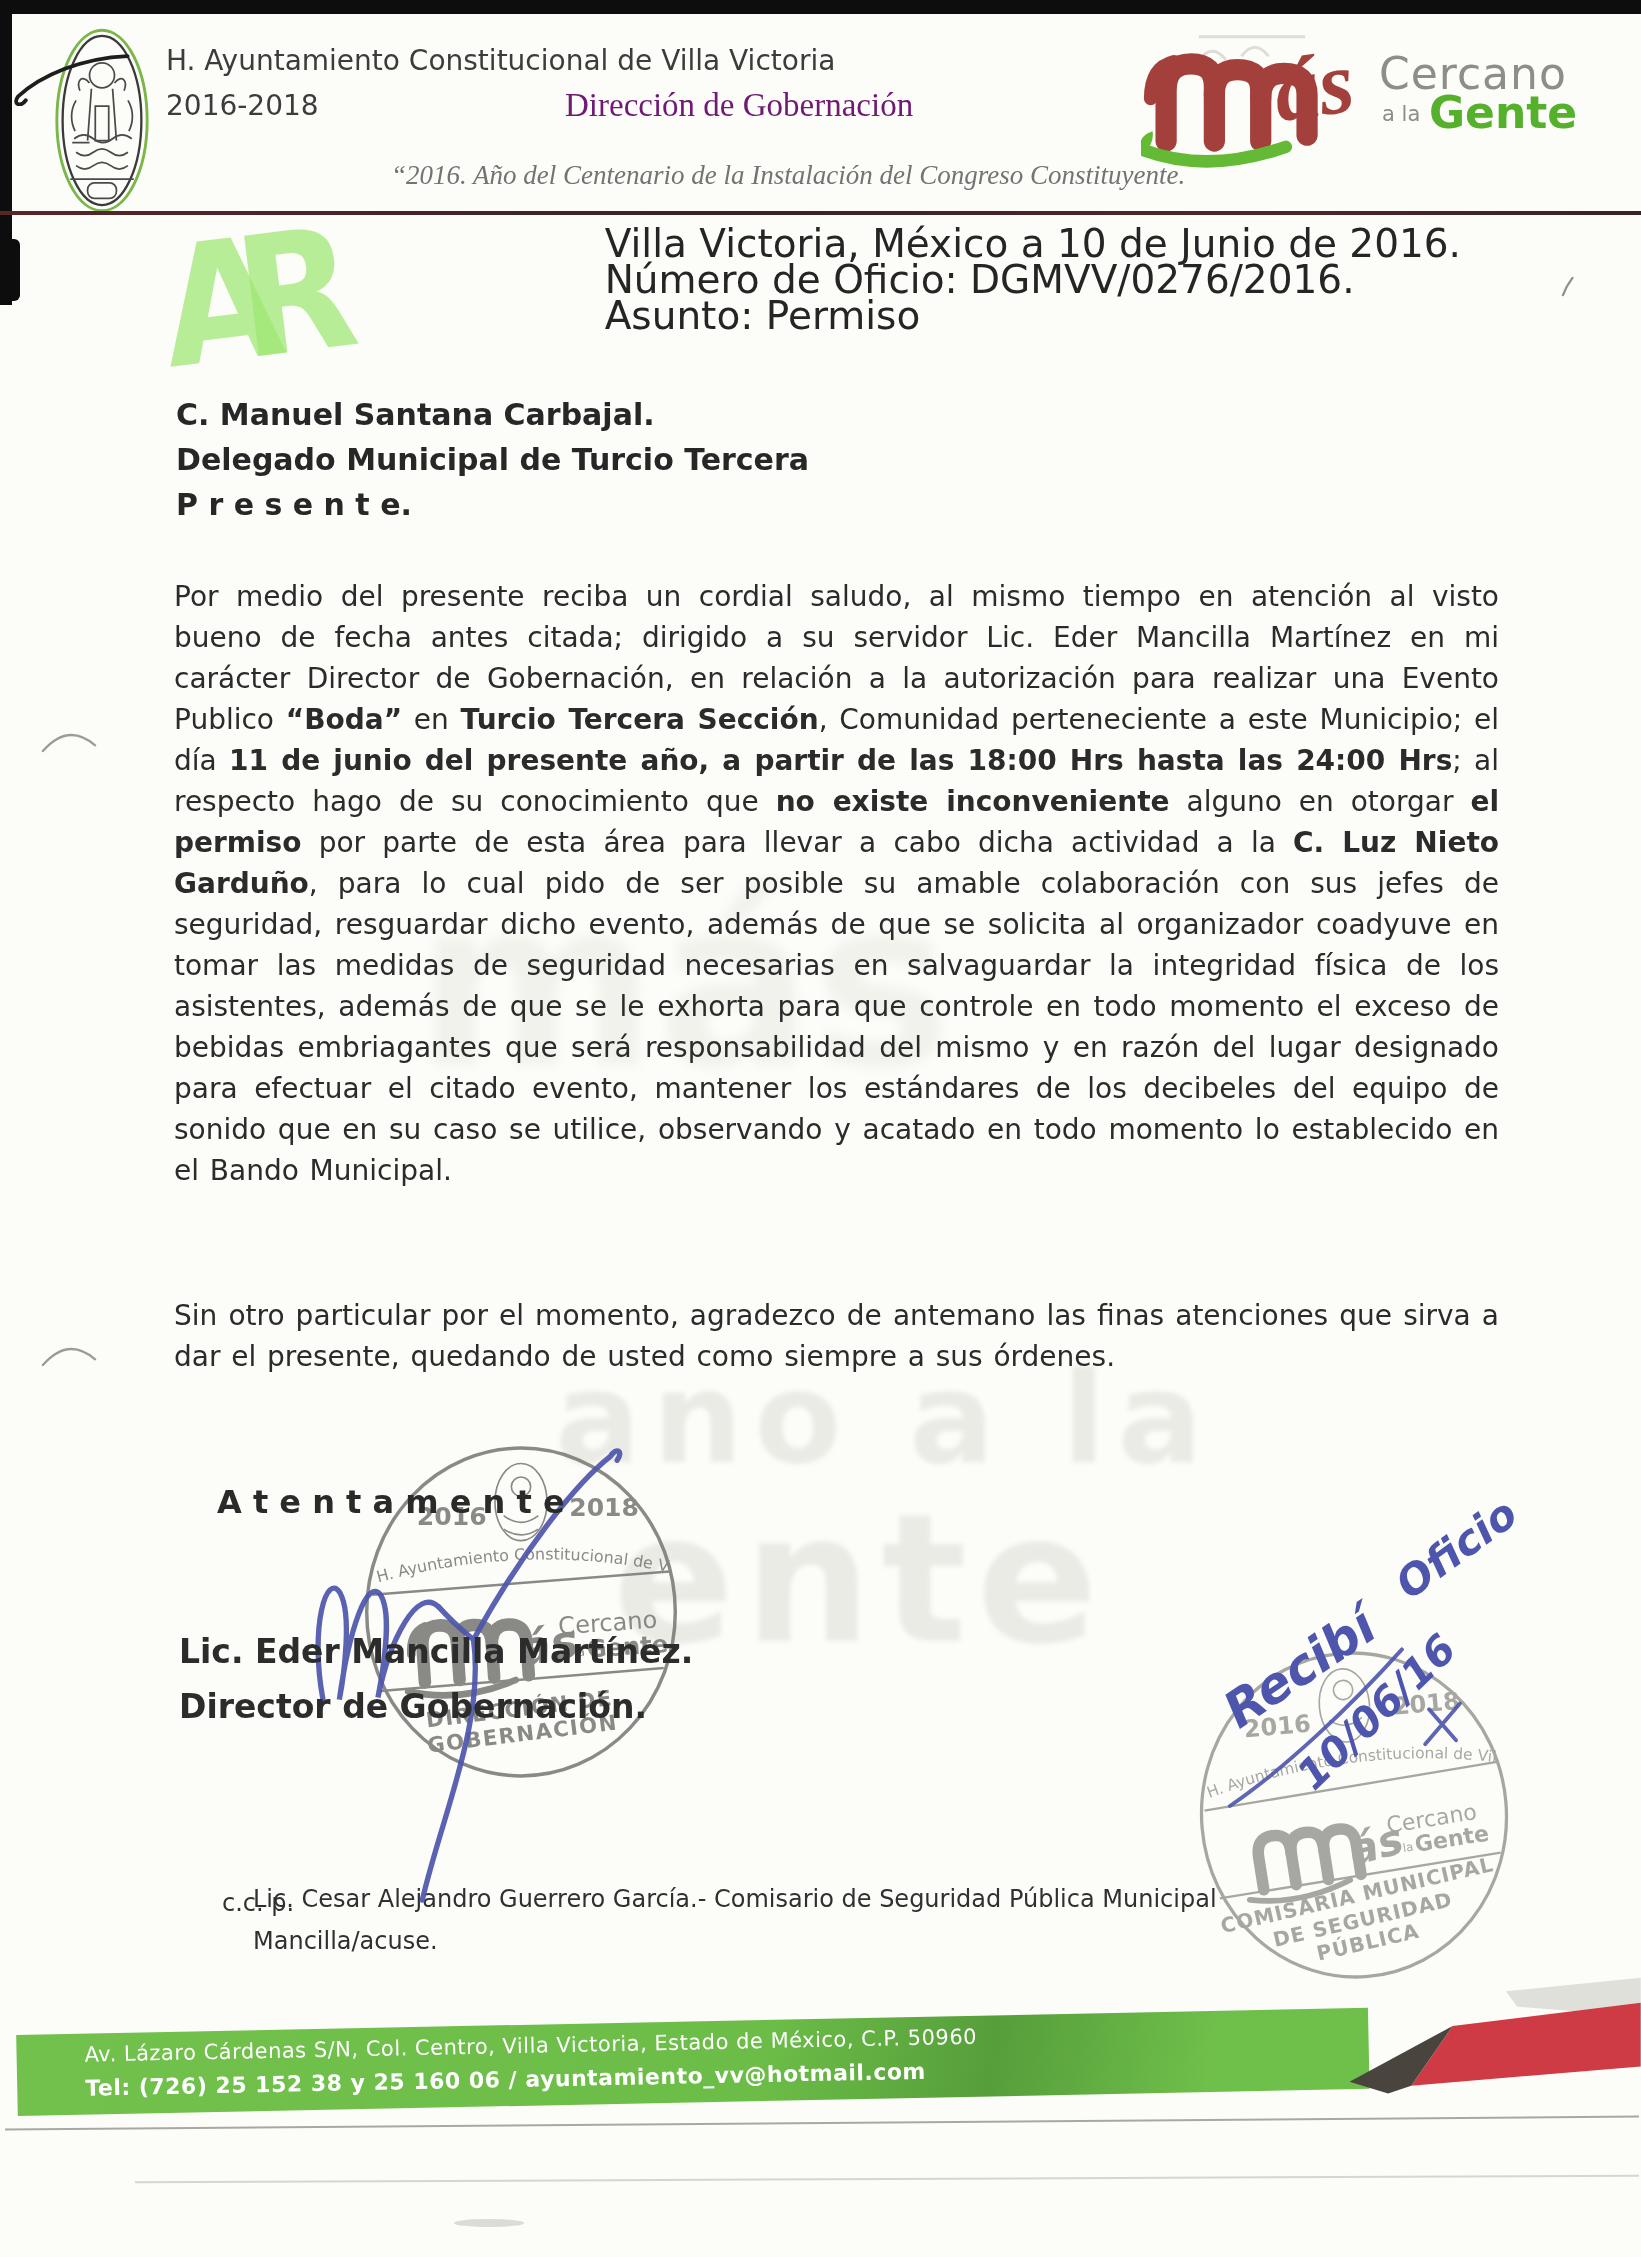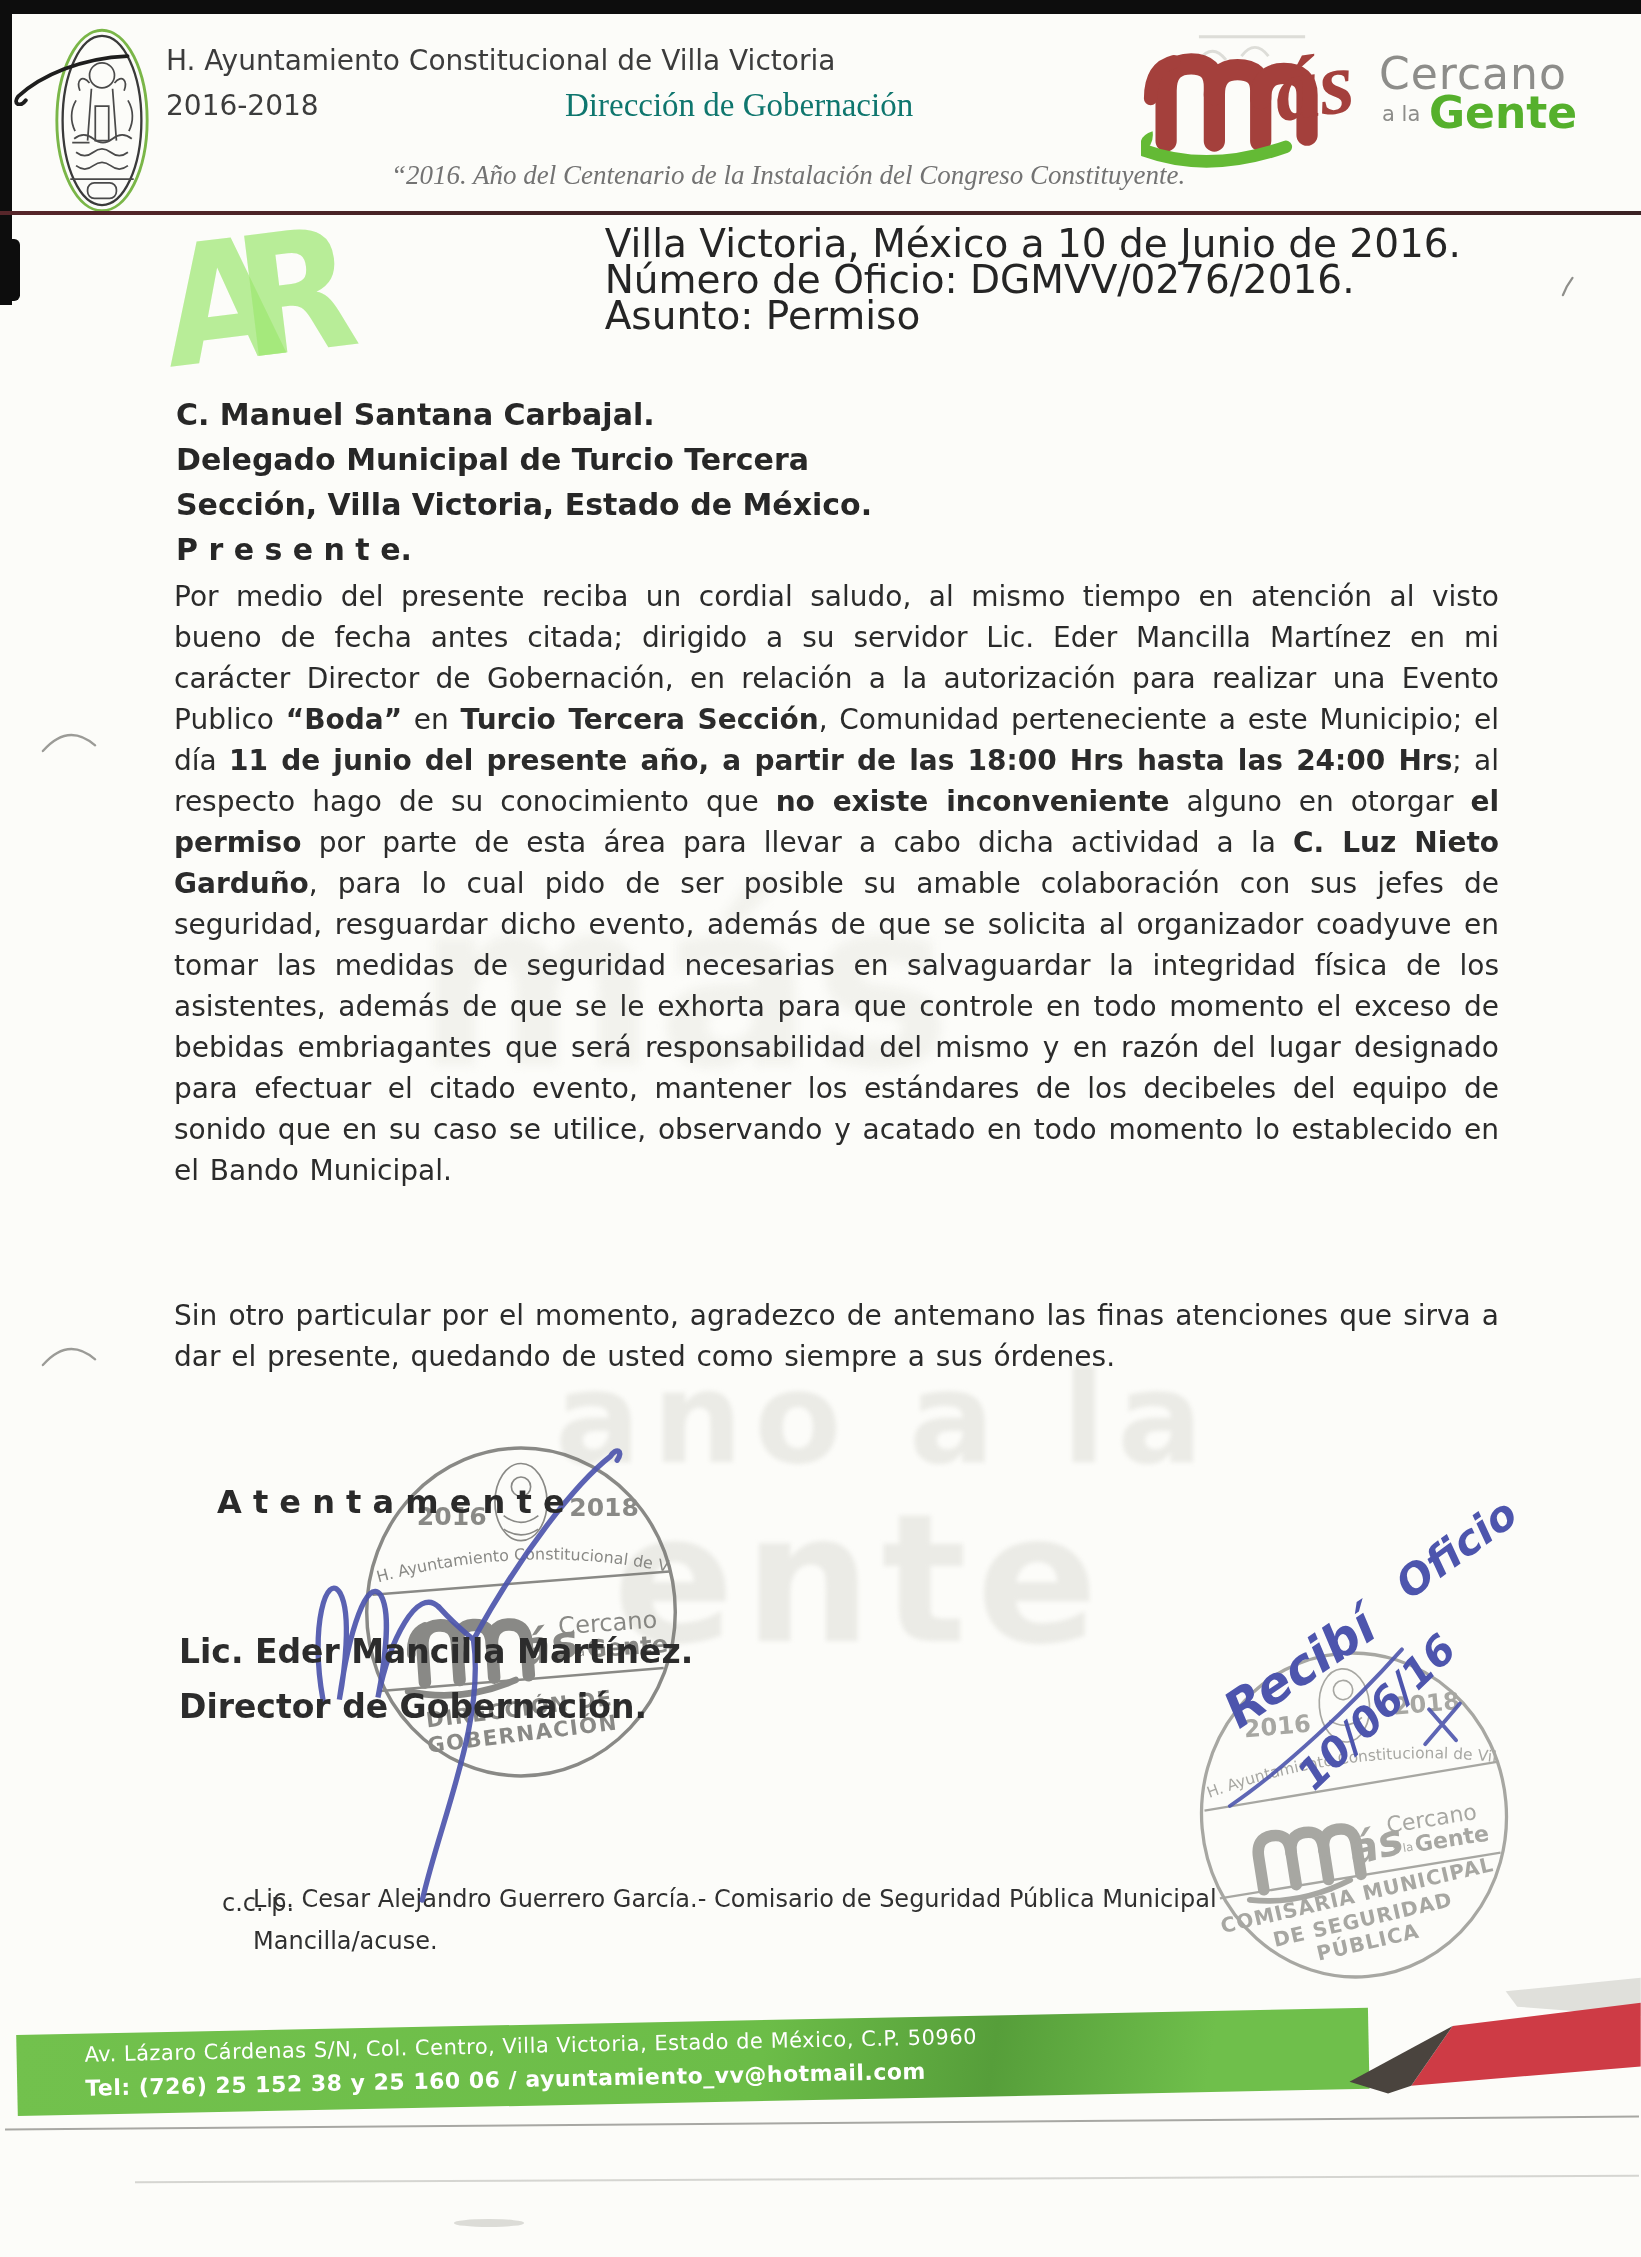--- a/index.html
+++ b/index.html
@@ -8,21 +8,21 @@
   .abs{position:absolute;}
   .serif{font-family:"Liberation Serif",serif;}
   .b{font-weight:700;}
   
   .edge-top{left:0;top:0;width:1641px;height:13.5px;background:#0d0d0d;}
   .edge-left{left:0;top:0;width:11.6px;height:305px;background:#0d0d0d;}
   .edge-nub{left:0;top:239px;width:20px;height:62px;background:#0d0d0d;border-radius:0 5.8px 5.8px 0;}
   
   .org1{left:166px;top:44px;font-size:28px;color:#3c3c3c;}
   .org2{left:166px;top:89px;font-size:28px;color:#3c3c3c;}
-  .dept{left:565px;top:87px;font-size:33px;color:#0f766e;}
+  .dept{left:565px;top:87px;font-size:33px;color:#701a75;}
   .quote{left:391px;top:160px;font-size:27px;font-style:italic;color:#737373;}
   .rule{left:0;top:211px;width:1641px;height:3.9px;
         background:linear-gradient(to right,#57262a,#3a2224 45%,#512628 75%,#3a2224);}
   
   .maslogo{left:1141px;top:27px;width:425px;height:145px;}
   .mas-cercano{position:absolute;left:238px;top:21px;font-size:44px;color:#8d8d8a;letter-spacing:1px;}
   .mas-ala{position:absolute;left:241px;top:75px;font-size:21px;color:#8d8d8a;}
   .mas-gente{position:absolute;left:288px;top:60px;font-size:44px;font-weight:700;color:#55b02c;}
   .mas-as{position:absolute;left:133px;top:7.7px;font-size:89px;font-weight:700;font-style:italic;
           font-family:"Liberation Serif",serif;color:#a4403c;transform:rotate(-8deg);}
@@ -135,21 +135,20 @@
   </div>
   <svg class="abs tickmark" width="15.4" height="21" viewBox="0 0 16 22">
     <path d="M3,20 C6,12 10,6 13,2" stroke="#8f8f8b" stroke-width="2.4" fill="none" stroke-linecap="round"></path>
   </svg>
 
   <div class="abs hl">AR</div>
 
   <div class="abs recipient">
     <div>C. Manuel Santana Carbajal.</div>
     <div>Delegado Municipal de Turcio Tercera</div>
-    <div>Sección, Villa Victoria, Estado de México.</div>
     <div>P r e s e n t e.</div>
   </div>
 
   <div class="abs p1"><span>Por medio del presente reciba un cordial saludo, al mismo tiempo en atención al visto bueno de fecha antes citada; dirigido a su servidor Lic. Eder Mancilla Martínez en mi carácter Director de Gobernación, en relación a la autorización para realizar una Evento Publico </span><span class="b">“Boda”</span><span>  en </span><span class="b">Turcio Tercera Sección</span><span>, Comunidad perteneciente a este Municipio; el día </span><span class="b">11 de  junio del presente año, a partir de las 18:00 Hrs hasta las 24:00 Hrs</span><span>; al respecto hago de su conocimiento que </span><span class="b">no existe inconveniente</span><span> alguno en otorgar </span><span class="b">el permiso</span><span> por parte de esta  área para llevar a cabo dicha actividad a la </span><span class="b">C. Luz Nieto Garduño</span><span>, para lo cual pido de ser posible su amable colaboración  con sus jefes de seguridad, resguardar dicho evento, además de que se solicita al organizador coadyuve en tomar las medidas de seguridad necesarias en salvaguardar la integridad física de los asistentes, además de que se le exhorta para que controle en todo momento el exceso de bebidas embriagantes que será responsabilidad del mismo y en razón del lugar designado para efectuar el citado evento, mantener los estándares de los decibeles del equipo de sonido que en su caso se utilice, observando y acatado en todo momento lo establecido en el Bando Municipal.</span></div>
   <div class="abs p2">Sin otro particular por el momento, agradezco de antemano las finas atenciones que sirva a dar el presente, quedando de usted como siempre a sus órdenes.</div>
 
   <svg class="abs" style="left:39px;top:718px;" width="60" height="41" viewBox="0 0 62 42">
     <path d="M4,34 Q30,4 58,28" stroke="#9b9b97" stroke-width="2.4" fill="none" stroke-linecap="round"></path>
   </svg>
   <svg class="abs" style="left:39px;top:1332px;" width="60" height="41" viewBox="0 0 62 42">

